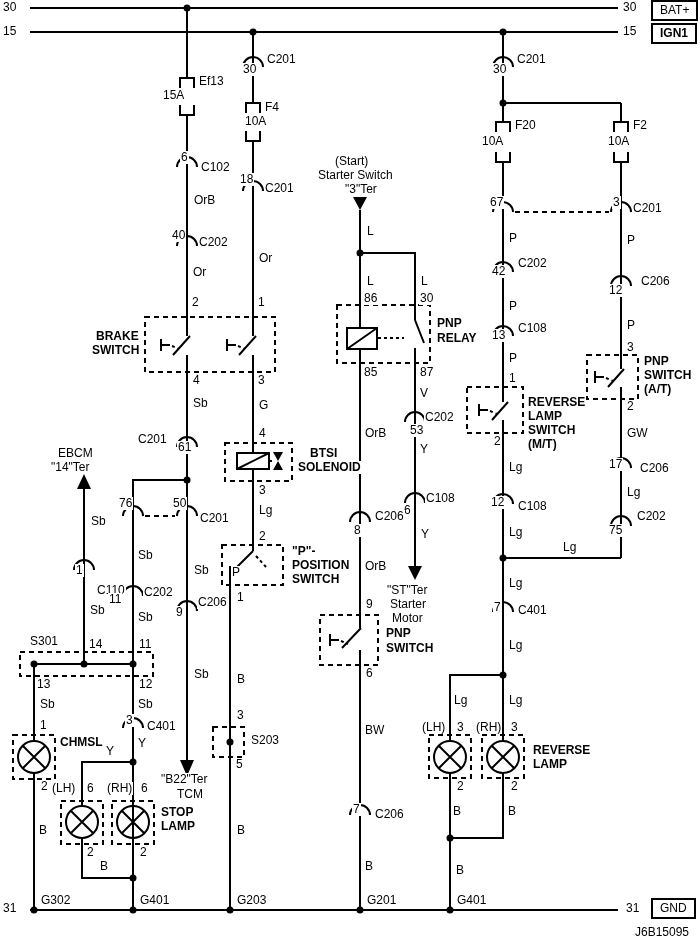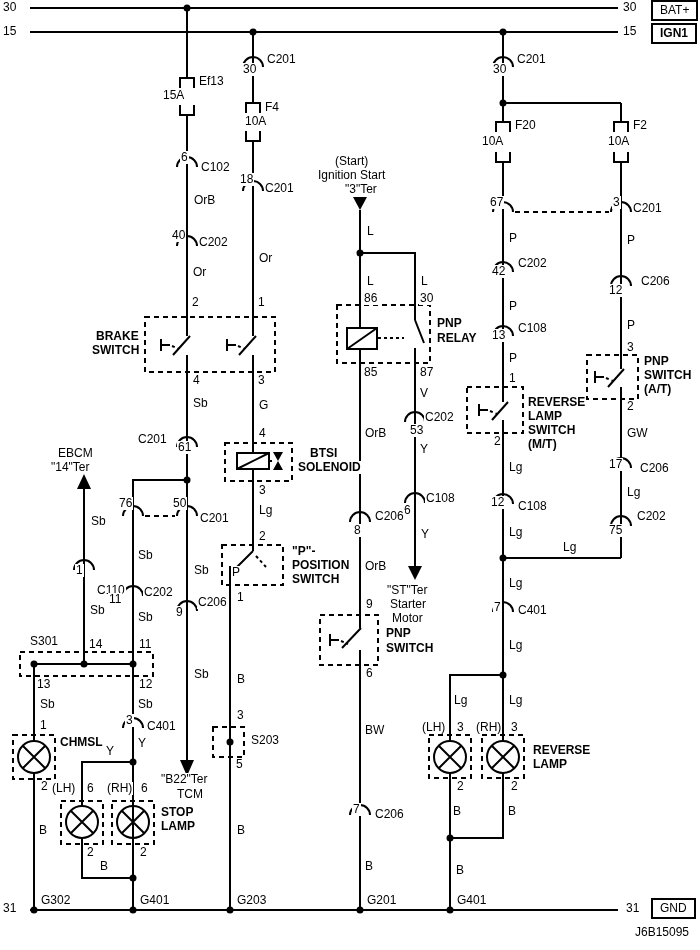--- a/index.html
+++ b/index.html
@@ -156,21 +156,21 @@
       <div class="lbl" style="left: 180px; top: 151px;">6</div>
       <div class="lbl" style="left: 200px; top: 161px;">C102</div>
       <div class="lbl" style="left: 239px; top: 173px;">18</div>
       <div class="lbl" style="left: 264px; top: 182px;">C201</div>
       <div class="lbl" style="left: 193px; top: 194px;">OrB</div>
       <div class="lbl" style="left: 171px; top: 229px;">40</div>
       <div class="lbl" style="left: 198px; top: 236px;">C202</div>
       <div class="lbl" style="left: 192px; top: 266px;">Or</div>
       <div class="lbl" style="left: 258px; top: 252px;">Or</div>
       <div class="lbl" style="left: 334px; top: 155px;">(Start)</div>
-      <div class="lbl" style="left: 317px; top: 169px;">Ignition Start</div>
+      <div class="lbl" style="left: 317px; top: 169px;">Starter Switch</div>
       <div class="lbl" style="left: 344px; top: 183px;">"3"Ter</div>
       <div class="lbl" style="left: 489px; top: 196px;">67</div>
       <div class="lbl" style="left: 612px; top: 196px;">3</div>
       <div class="lbl" style="left: 632px; top: 202px;">C201</div>
       <div class="lbl" style="left: 366px; top: 225px;">L</div>
       <div class="lbl" style="left: 508px; top: 232px;">P</div>
       <div class="lbl" style="left: 626px; top: 234px;">P</div>
       <div class="lbl" style="left: 491px; top: 265px;">42</div>
       <div class="lbl" style="left: 517px; top: 257px;">C202</div>
       <div class="lbl" style="left: 608px; top: 284px;">12</div>

